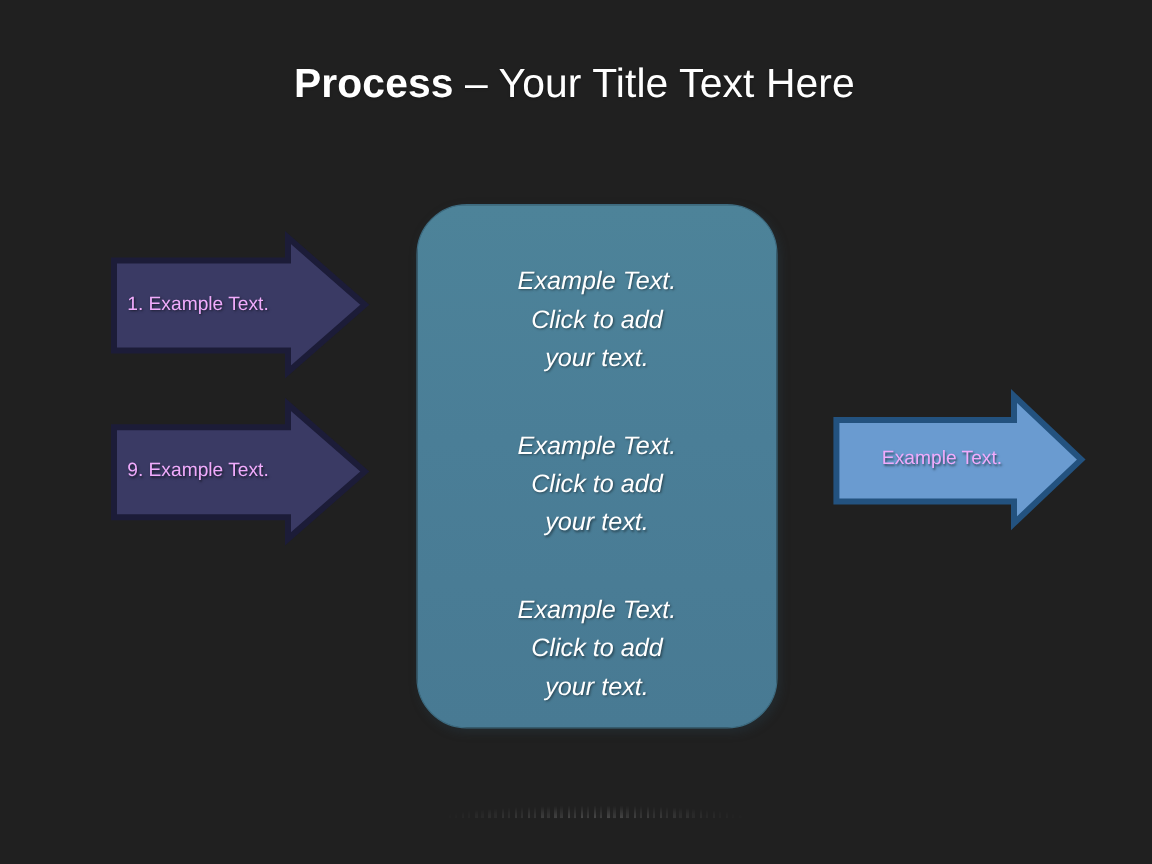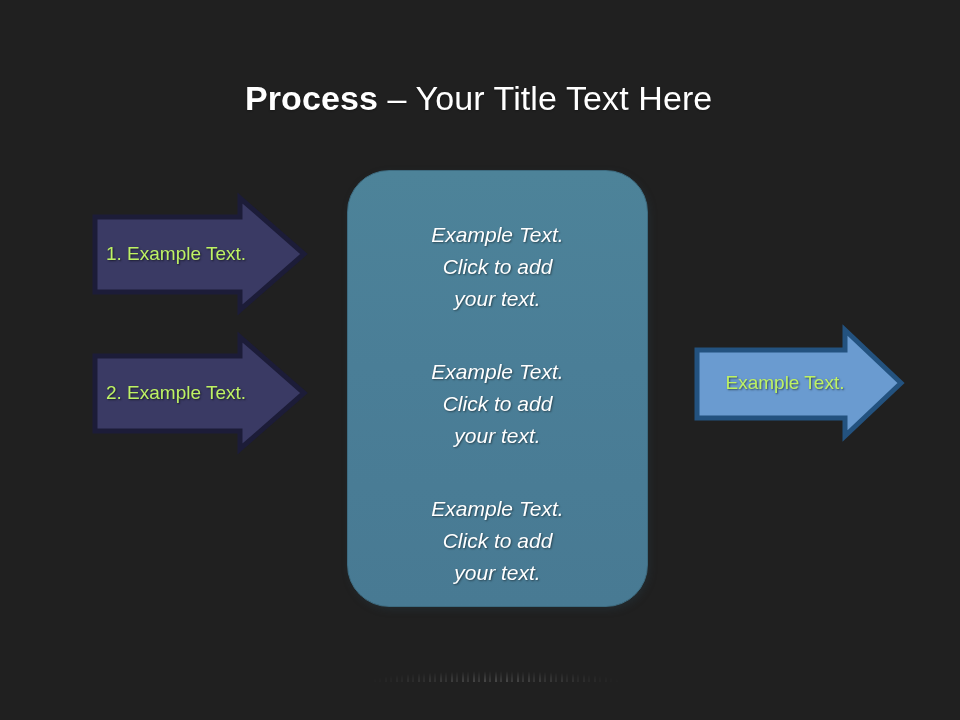--- a/index.html
+++ b/index.html
@@ -46,21 +46,20 @@
   #slide-title {
     position: absolute;
     left: 245px;
     top: 48px;
     font-size: 34px;
     line-height: 44px;
     color: #ffffff;
     white-space: nowrap;
     letter-spacing: 0.1px;
     text-shadow: 0 1px 2px rgba(0,0,0,0.28);
-    margin-top: 28px;
   }
   #slide-title .strong { font-weight: bold; }
   #slide-title .light  { font-weight: normal; }
 
   
   #horizon {
     position: absolute;
     left: 330px;
     top: 660px;
     width: 330px;
@@ -79,22 +78,22 @@
   
   .arrow {
     position: absolute;
   }
   .arrow svg { display: block; overflow: visible; }
   .arrow .arrow-label {
     position: absolute;
     display: flex;
     align-items: center;
     justify-content: center;
-    color: #bef264;
-    font-size: 19px;
+    color: #f0abfc;
+    font-size: 16px;
     white-space: nowrap;
     text-shadow: 1px 1px 2px rgba(0,0,0,0.55);
     pointer-events: none;
   }
 
   
   #arrow-step-1 { left: 92px; top: 193px; width: 215px; height: 122px; }
   #arrow-step-2 { left: 92px; top: 332px; width: 215px; height: 122px; }
   #arrow-step-3 { left: 92px; top: 458px; width: 215px; height: 122px; }
   .step-arrow .arrow-label {
@@ -154,21 +153,21 @@
     <svg width="215" height="122" viewBox="0 0 215 122">
       <polygon points="3,24 148,24 148,5 212,61 148,117 148,99 3,99" fill="#3a3a64" stroke="#1c1c38" stroke-width="5" stroke-linejoin="miter"></polygon>
     </svg>
     <div class="arrow-label">1. Example Text.</div>
   </div>
 
   <div class="arrow step-arrow" id="arrow-step-2">
     <svg width="215" height="122" viewBox="0 0 215 122">
       <polygon points="3,24 148,24 148,5 212,61 148,117 148,99 3,99" fill="#3a3a64" stroke="#1c1c38" stroke-width="5" stroke-linejoin="miter"></polygon>
     </svg>
-    <div class="arrow-label">2. Example Text.</div>
+    <div class="arrow-label">9. Example Text.</div>
   </div>
 
 
   <div id="center-panel" style="border-color: rgb(61, 107, 128);">
     <div class="panel-block" id="panel-block-1">Example Text.
 Click  to add
 your text.</div>
     <div class="panel-block" id="panel-block-2">Example Text.
 Click  to add
 your text.</div>

